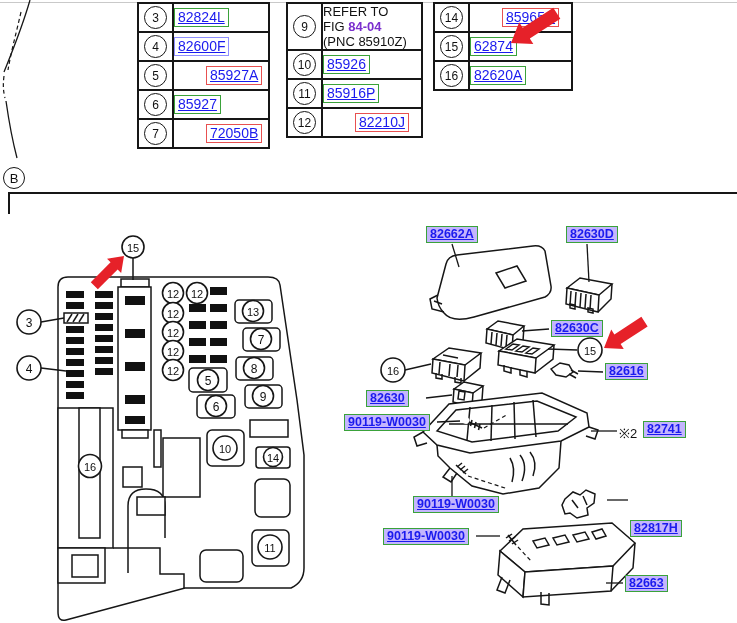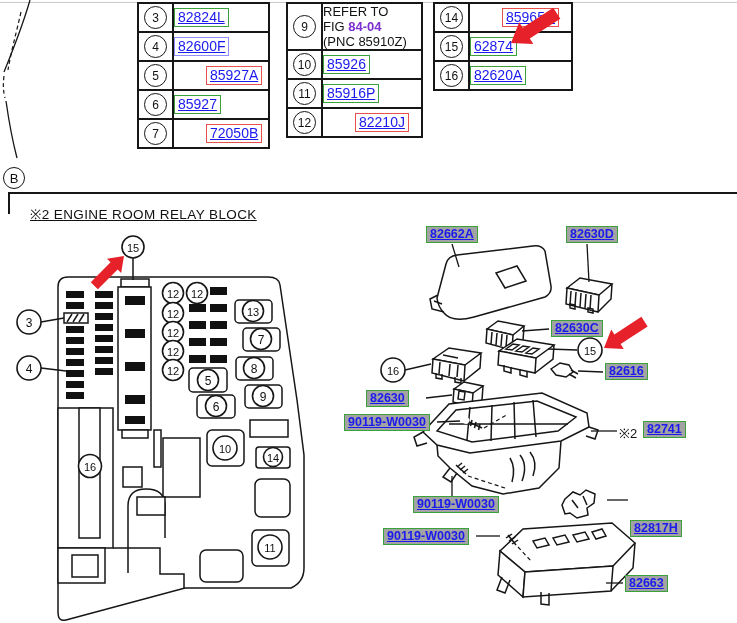--- a/index.html
+++ b/index.html
@@ -29,21 +29,21 @@
   .refer .fig{color:var(--purple);font-weight:bold;text-align:right;}
   
   .bcirc{position:absolute;left:3px;top:167px;width:20px;height:20px;border:1.7px solid var(--ink);
          border-radius:50%;display:flex;align-items:center;justify-content:center;font-size:13px;background:#fff;}
   .hrule{position:absolute;left:8px;top:192px;width:729px;height:1.6px;background:var(--ink);}
   .vtick{position:absolute;left:8px;top:192px;width:1.6px;height:22px;background:var(--ink);}
   .stitle{position:absolute;left:30px;top:205px;font-size:13.5px;color:#111;
           text-decoration:underline;letter-spacing:0.4px;}
   
   .plabel{position:absolute;font-weight:bold;font-size:12.5px;color:var(--blue);
-          text-decoration:underline;border:1.6px solid var(--green);background:#a3a3a3;
+          text-decoration:underline;border:1.6px solid var(--green);background:#c4b5fd;
           padding:0 3px;line-height:15px;white-space:nowrap;}
   .note2{position:absolute;font-size:13px;color:#111;white-space:nowrap;}
   svg{position:absolute;}
   .lines path,.lines rect,.lines line,.lines polyline{stroke:var(--ink);stroke-width:1.5;fill:none;}
   .wfill{fill:#fff !important;}
   .bar{fill:#111;stroke:none;}
   .co{fill:#fff;stroke:var(--ink);stroke-width:1.6;}
   .ct{font-family:"Liberation Sans",sans-serif;font-size:12px;fill:#111;
       text-anchor:middle;dominant-baseline:central;}
   .ct2{font-size:11px;}
@@ -134,21 +134,20 @@
   </tbody>
     </table>
 
   <svg style="left:495px;top:5px;pointer-events:none;z-index:5" width="90" height="60" viewBox="495 5 90 60">
     <polygon class="arr" points="0,0 14,-10 14,-5 42,-5 42,5 14,5 14,10" transform="translate(511,43) rotate(-33) scale(1.3)"></polygon>
   </svg>
 
   <div class="bcirc">B</div>
   <div class="hrule"></div>
   <div class="vtick"></div>
-  <div class="stitle">※2 ENGINE ROOM RELAY BLOCK</div>
 
   <svg style="left:0;top:230px" width="340" height="393" viewBox="0 230 340 393">
     <g class="lines">
       <path class="wfill" d="M68,277 L268,277 Q279,277 280,285 L297,400 L304,455 L304,568 Q304,582 291,588 L185,588 L66,620 Q58,622 58,612 L58,287 Q58,277 68,277 Z"></path>
     </g>
     <g>
       <rect class="bar" x="66" y="291" width="18" height="7"></rect>
         <rect class="bar" x="66" y="302" width="18" height="7"></rect>
       <rect class="bar" x="66" y="326" width="18" height="7"></rect>
         <rect class="bar" x="66" y="337" width="18" height="7"></rect>

